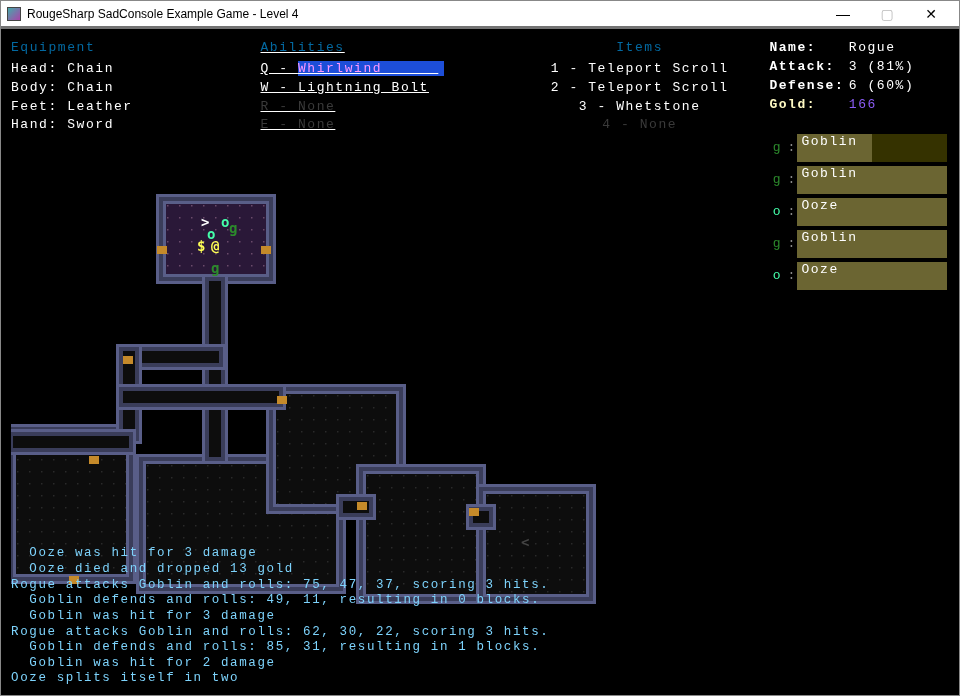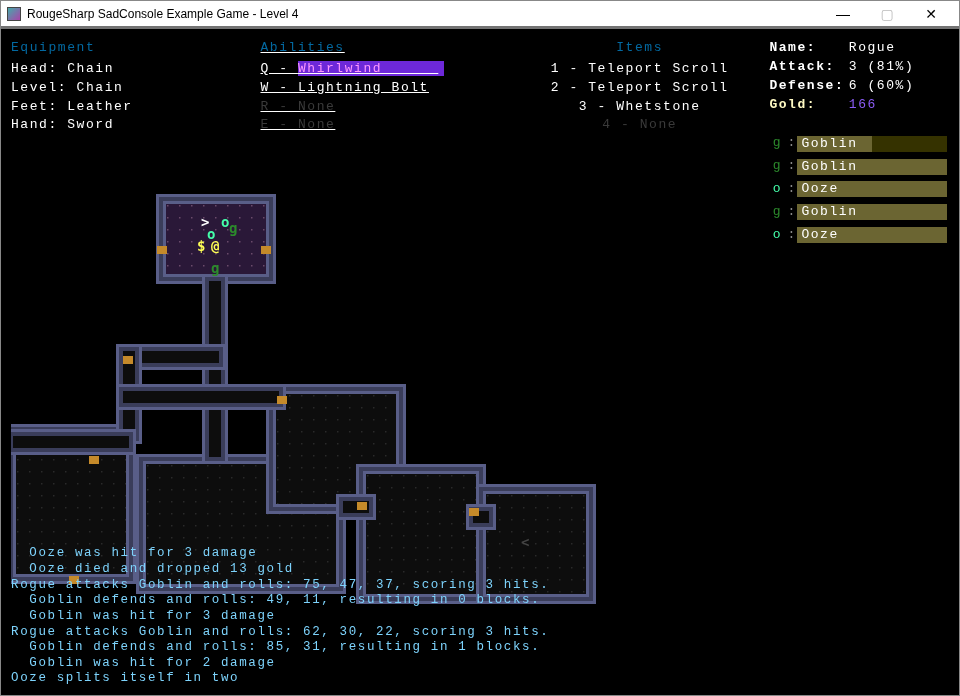--- a/index.html
+++ b/index.html
@@ -52,35 +52,35 @@
     gap: 0;
   }
   .panel { line-height: 1.45; }
   .panel.eq { width: 250px; }
   .panel.ab { width: 250px; text-decoration: underline; }
   .panel.it { width: 260px; text-align: center; }
   .panel.st { width: 180px; }
   .panel .hdr { color: #0369a1; margin-bottom: 2px; }
   .row { white-space: pre; }
   .dim { color: #3a3a3a; }
-  .ab-sel { color: #f9f; background: #6d28d9; padding-right: 6px; }
+  .ab-sel { color: #f9f; background: #1d4ed8; padding-right: 6px; }
   .gold-lbl { color: #fef9c3; }
   .gold-val { color: #8b5cf6; }
   .stat-key { display:inline-block; width: 70px; font-weight: bold; }
   .mobs { margin-top: 20px; }
   .mob {
     display: flex; align-items: center;
     margin-bottom: 4px;
   }
   .mob .sym { width: 16px; text-align:center; margin-right:2px; }
   .mob .sym.g { color: #2c8a2c; }
   .mob .sym.o { color: #4fa; }
   .mob .colon { width: 10px; color:#888; }
   .hpbar {
-    position: relative; width: 150px; height: 16px;
+    position: relative; width: 150px; height: 28px;
     background: #353200;
   }
   .hpbar .fill { position:absolute; top:0; left:0; bottom:0; background:#6b6532; }
   .hpbar .name { position:absolute; top:0; left:4px; color:#fff; line-height:16px; }
 
   .map {
     position: absolute;
     top: 160px; left: 10px;
     width: 620px; height: 420px;
   }
@@ -109,21 +109,21 @@
     </div>
   </div>
 
   <div class="game">
 
     <div class="panels">
 
       <div class="panel eq">
         <div class="hdr">Equipment</div>
         <div class="row"><span>Head:</span> <span>Chain</span></div>
-        <div class="row"><span>Level:</span> <span>Chain</span></div>
+        <div class="row"><span>Body:</span> <span>Chain</span></div>
         <div class="row"><span>Feet:</span> <span>Leather</span></div>
         <div class="row"><span>Hand:</span> <span>Sword</span></div>
       </div>
 
       <div class="panel ab">
         <div class="hdr">Abilities</div>
         <div id="ab-rows">
             <div class="row">Q - <span class="ab-sel">Whirlwind      </span></div>
             <div class="row">W - Lightning Bolt</div>
             <div class="row dim">R - None</div>

